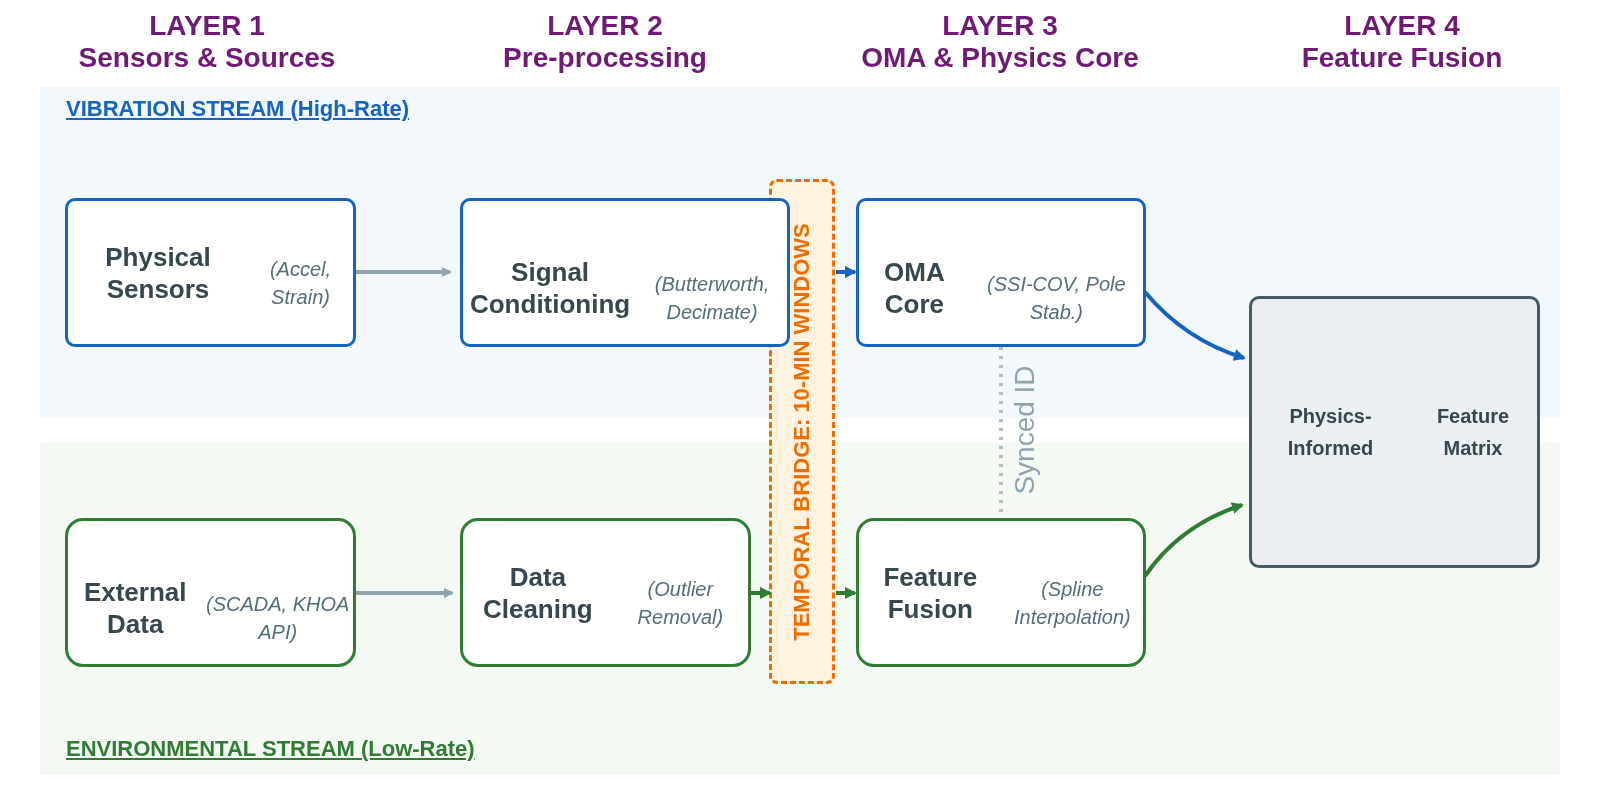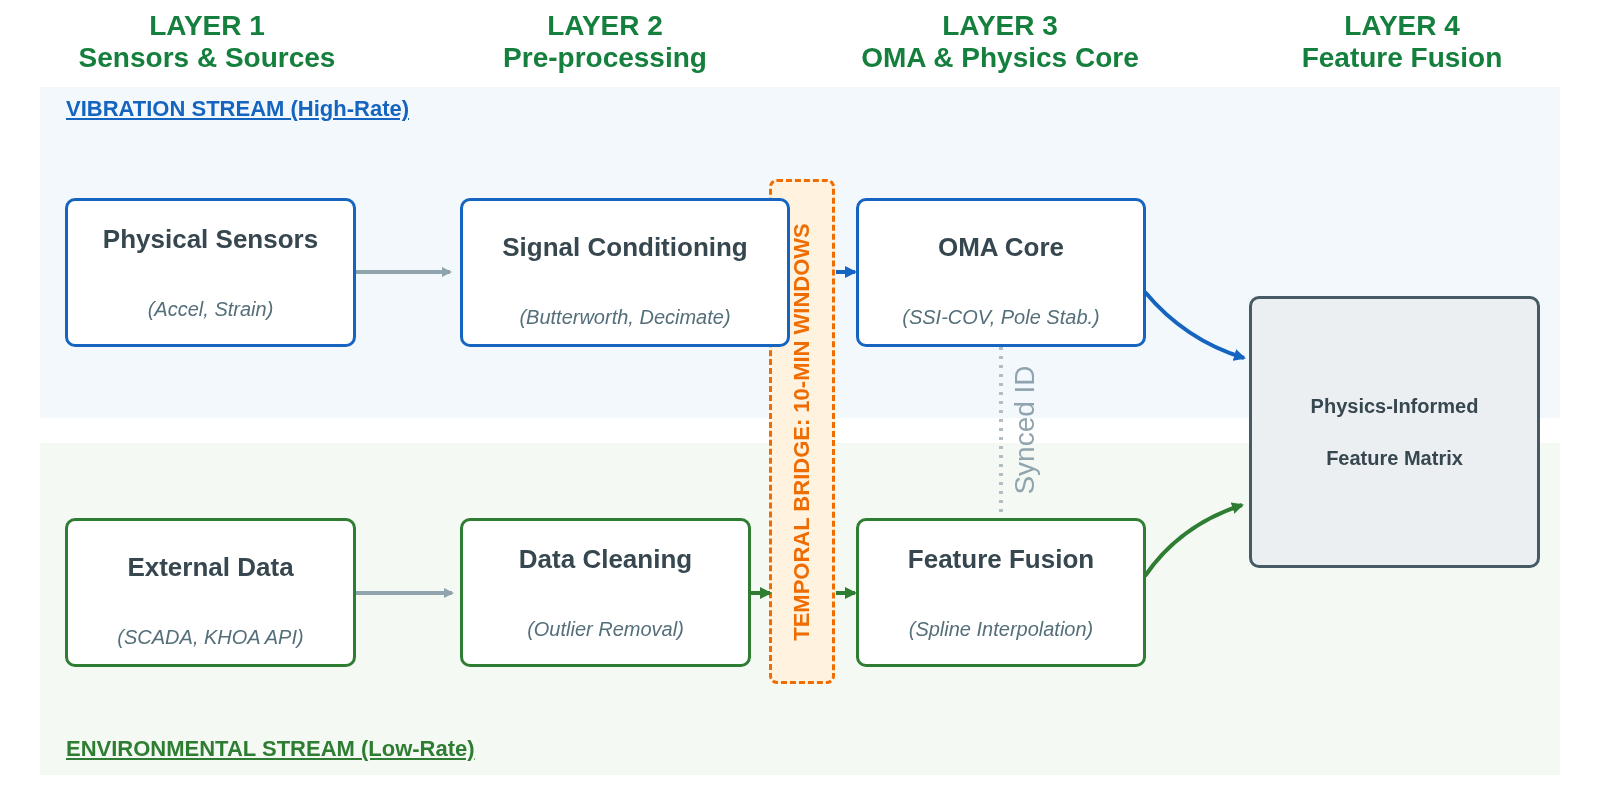--- a/index.html
+++ b/index.html
@@ -1,30 +1,30 @@
 <!DOCTYPE html>
 <html><head>
 <meta charset="utf-8">
 <style>
   html, body { margin: 0; padding: 0; background: #ffffff; }
   body { width: 1600px; height: 789px; position: relative; overflow: hidden;
          font-family: "Liberation Sans", sans-serif; }
   .layer-header { position: absolute; top: 10px; width: 360px; text-align: center;
-         color: #15803d; font-weight: bold; font-size: 28px; line-height: 32px; }
+         color: #701a75; font-weight: bold; font-size: 28px; line-height: 32px; }
   .band { position: absolute; left: 40px; width: 1520px; }
   .band.vib { top: 87px; height: 331px; background: #F3F8FD; }
   .band.env { top: 443px; height: 332px; background: #F4F9F4; }
   .stream-label { position: absolute; font-weight: bold; font-size: 22px; text-decoration: underline; }
   .stream-label.vib { left: 66px; top: 96px; color: #1565C0; }
   .stream-label.env { left: 66px; top: 736px; color: #2E7D32; }
   .node { position: absolute; box-sizing: border-box; background: #ffffff;
-          border: 3px solid; border-radius: 10px; display: flex; flex-direction: column;
-          align-items: center; justify-content: center; text-align: center; gap: 20px; }
+          border: 3px solid; border-radius: 10px; display: flex; flex-direction: row;
+          align-items: center; justify-content: center; text-align: center; }
   .node.blue { border-color: #1565C0; }
-  .node.green { border-color: #2E7D32; }
+  .node.green { border-color: #2E7D32; border-radius: 18px; }
   .node-title { color: #37474F; font-weight: bold; font-size: 26px; line-height: 32px; }
   .node-sub { color: #546E7A; font-style: italic; font-size: 20px; line-height: 28px; margin-top: 20px; }
   .node.matrix { background: #ECEFF1; border-color: #455A64; }
   .node.matrix .node-title { font-size: 20px; line-height: 32px; }
   .bridge { position: absolute; left: 769px; top: 179px; width: 66px; height: 505px;
             box-sizing: border-box; border: 3px dashed #EF6C00; border-radius: 8px;
             background: #FFF3E0; }
   .bridge-label { position: absolute; left: 50%; top: 50%; white-space: nowrap;
             transform: translate(-50%, -50%) rotate(-90deg);
             color: #EF6C00; font-weight: bold; font-size: 22px; }

